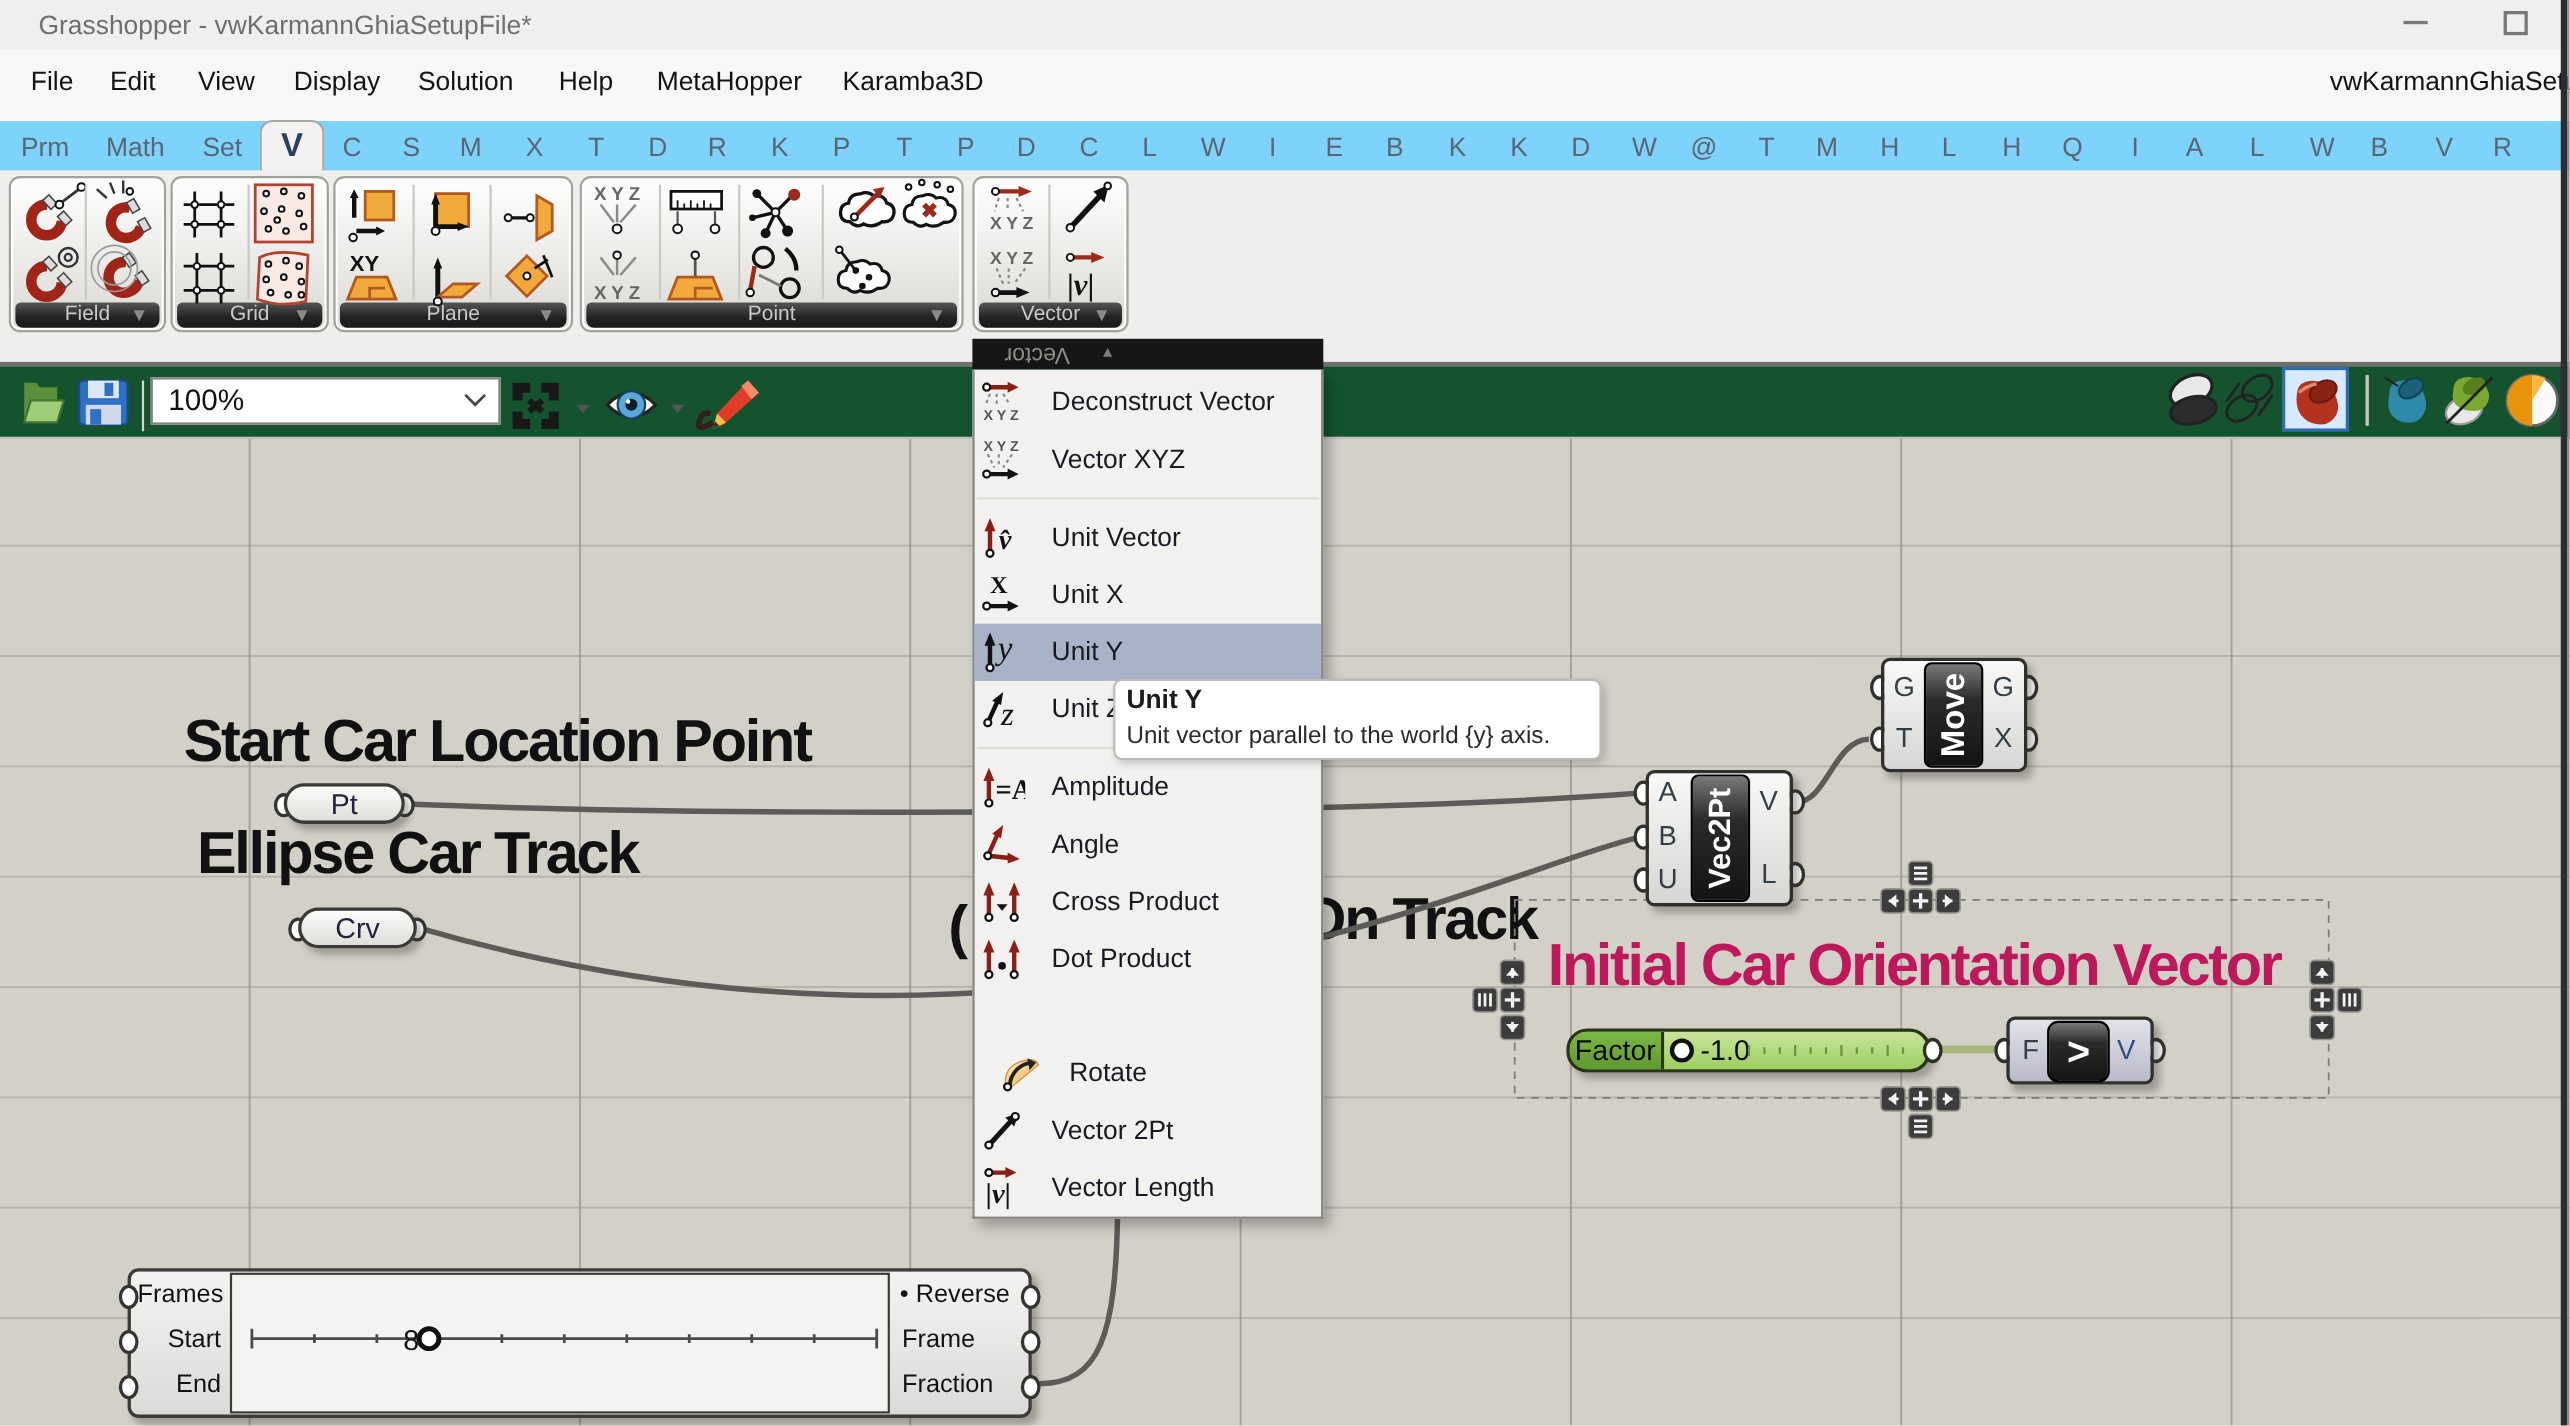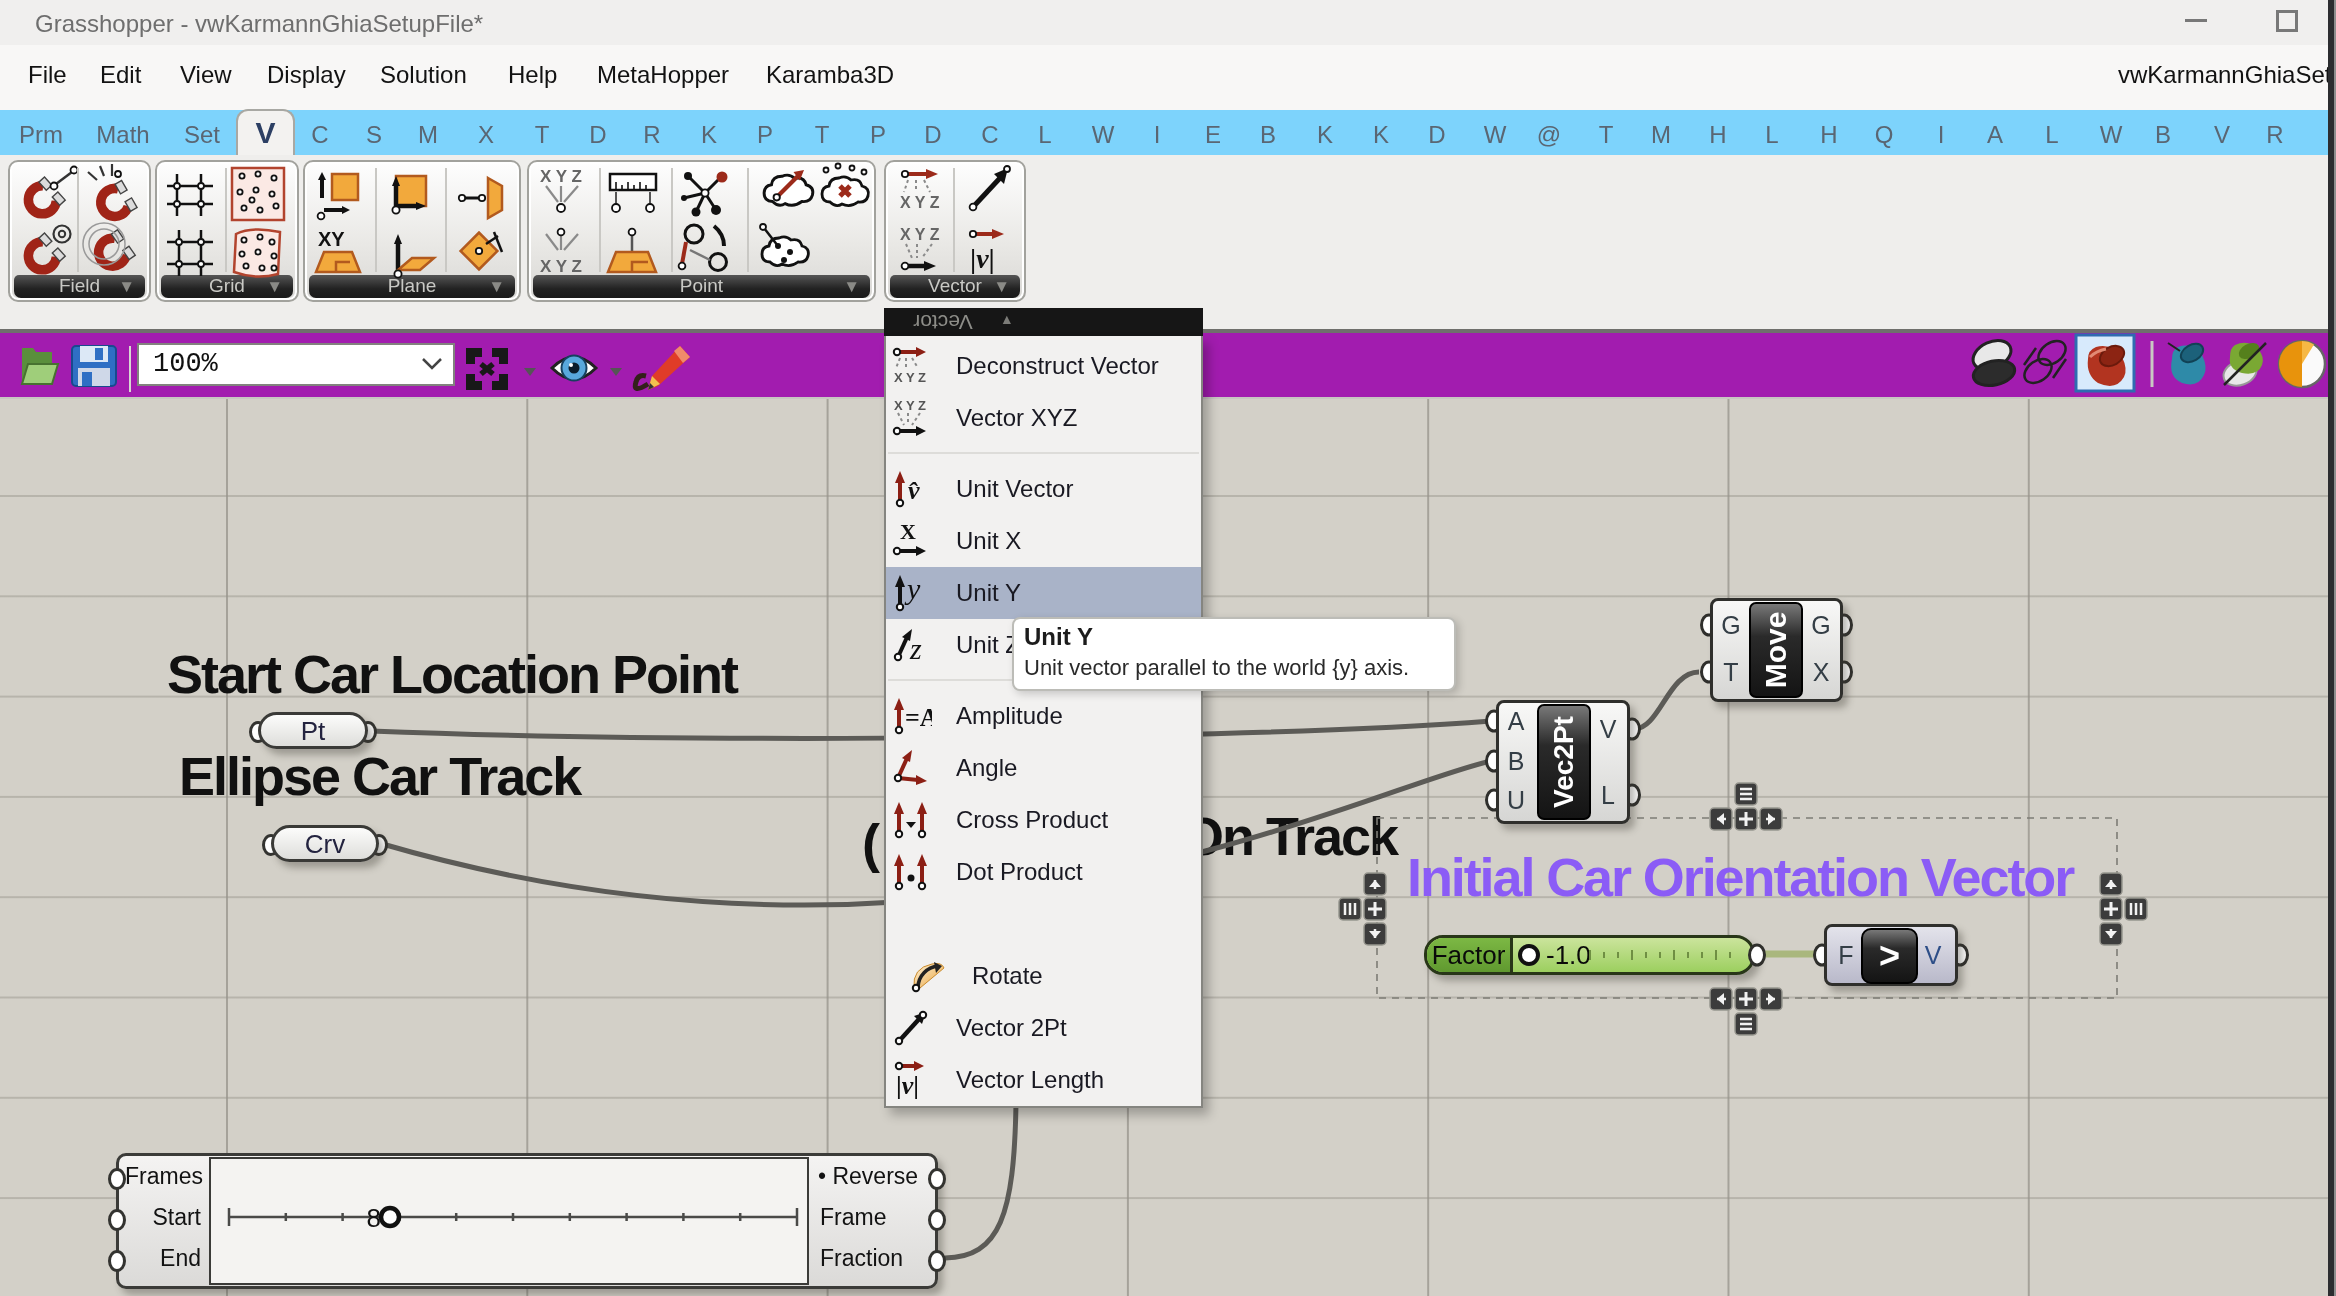--- a/index.html
+++ b/index.html
@@ -19,34 +19,34 @@
   
   #ribbon{left:0;top:155px;width:2336px;height:151px;background:#efeeec;}
   .panel{position:absolute;top:5px;height:138px;background:linear-gradient(#fefefe,#e9e8e5 60%,#d9d8d5);
     border:2px solid #a2a29d;border-radius:10px;box-shadow:inset 0 0 0 2px #ffffff;}
   .plabel{position:absolute;left:4px;right:4px;bottom:2px;height:23px;
     background:linear-gradient(#555,#222 60%,#1a1a1a);border-radius:5px 5px 7px 7px;
     color:#c9c9c5;font-size:19px;text-align:center;line-height:22px;}
   .plabel .arr{position:absolute;right:10px;top:1px;color:#8a8a86;font-size:17px;}
   
   #darkline{left:0;top:329px;width:2336px;height:4px;background:#6f6f6c;}
-  #toolbar{left:0;top:333px;width:2336px;height:64px;background:#a21caf;border-bottom:2px solid #c8c6c1;font-family:Liberation Mono, monospace;}
+  #toolbar{left:0;top:333px;width:2336px;height:64px;background:#14532d;border-bottom:2px solid #c8c6c1;}
   #combo{left:137px;top:10px;width:314px;height:39px;background:#fff;border:2px solid #82827e;}
   #combo span{position:absolute;left:14px;top:4px;font-size:27px;color:#111;}
   
   #canvas{left:0;top:399px;width:2336px;height:897px;background-color:#d3d0c8;
     background-image:
       linear-gradient(90deg, rgba(150,147,139,.75) 0 2px, transparent 2px),
       linear-gradient(0deg, rgba(160,157,148,.55) 0 1.5px, transparent 1.5px);
     background-size:300.3px 100%,100% 100.3px;
     background-position:226px 0px, 0px 98px;}
   #rightedge{left:2328px;top:0;width:6px;height:1296px;background:#2c2d30;}
   #rightedge2{left:2334px;top:0;width:2px;height:1296px;background:#8e8e8e;}
   .bigtext{position:absolute;font-weight:bold;font-size:54px;color:#111;white-space:pre;z-index:12;letter-spacing:-2px;}
-  .greentext{color:#8b5cf6;}
+  .greentext{color:#be185d;}
   
   .capsule{position:absolute;z-index:14;}
   .capsule .body{position:absolute;left:0;top:0;width:100%;height:100%;
     background:linear-gradient(#fcfcfb,#dededb);border:3px solid #3a3a37;border-radius:19px;
     box-sizing:border-box;text-align:center;font-size:26px;color:#23233f;z-index:2;
     box-shadow:5px 6px 7px rgba(60,58,50,0.35);}
   .nub{position:absolute;background:#fff;border:3px solid #333330;border-radius:50%;
     width:12px;height:16px;box-sizing:content-box;z-index:1;}
   
   .comp{position:absolute;z-index:14;}

